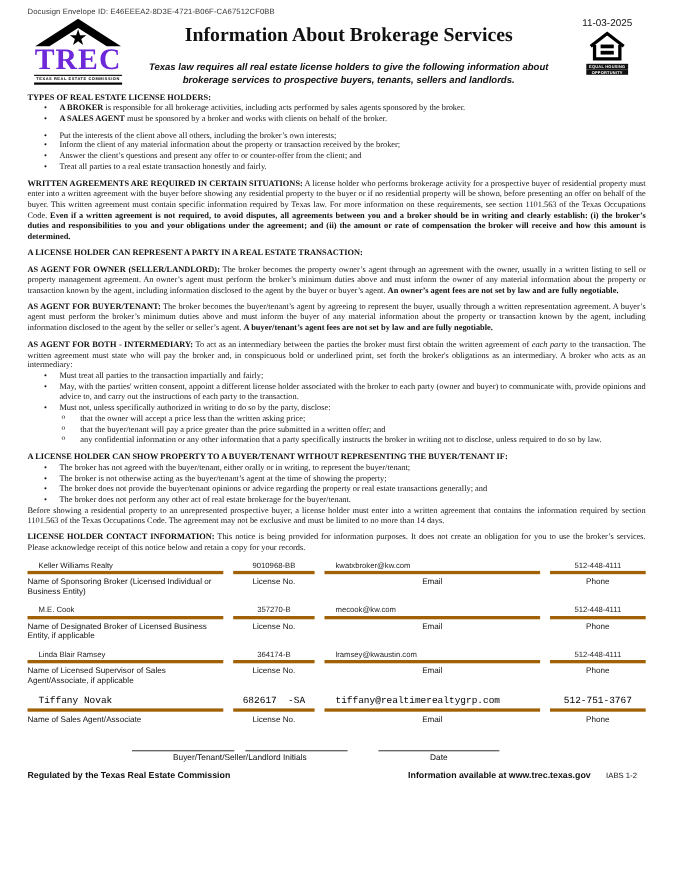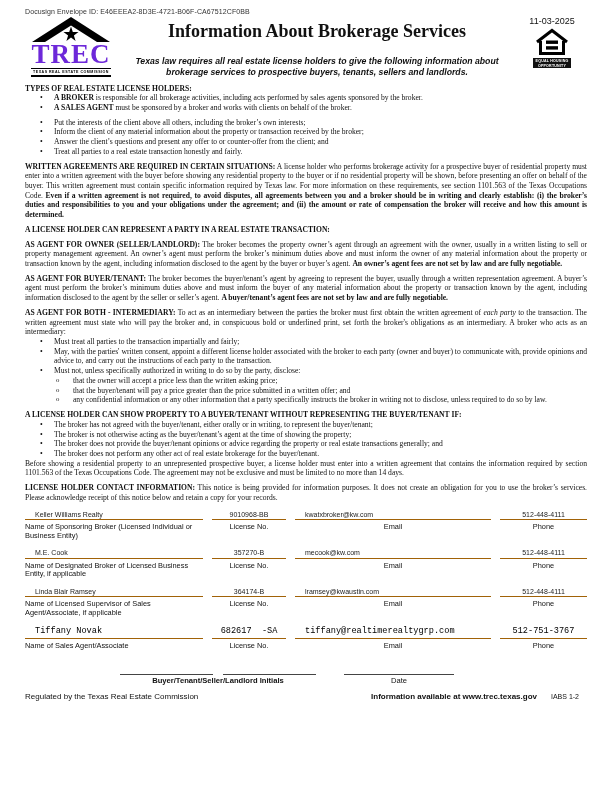--- a/index.html
+++ b/index.html
@@ -24,33 +24,33 @@
   .i { font-style:italic; }
   ul { list-style:none; }
   li { font-size:7.6px; line-height:1.28; text-align:justify; position:relative; }
   li.b1 { padding-left:29px; }
   li.b1::before { content:"\2022"; position:absolute; left:15px; }
   li.b2 { padding-left:48px; }
   li.b2::before { content:"o"; position:absolute; left:31px; font-size:6.8px; }
   .ctable { margin-top:8px; }
   .crow { display:grid; grid-template-columns:178px 74px 196px 1fr; column-gap:9px; margin-top:9px; }
   .crow.first { margin-top:4px; }
-  .val { font-size:7px; color:#222; border-bottom:1px solid #a16207; padding:0 0 1.5px 10px; min-height:9px; white-space:pre; overflow:hidden; }
+  .val { font-size:7px; color:#222; border-bottom:3px solid #a16207; padding:0 0 1.5px 10px; min-height:9px; white-space:pre; overflow:hidden; }
   .lic .val, .ph .val { text-align:center; padding-left:0; }
   .lab { font-size:7.4px; line-height:1.15; margin-top:3px; }
   .lic .lab, .em .lab, .ph .lab { text-align:center; }
   .typed .val { font-family:"Liberation Mono","DejaVu Sans Mono",monospace; font-size:8.6px; color:#000; padding-bottom:2px; }
   .ack { display:flex; margin-top:14px; padding-left:95px; }
-  .ack-initials { width:196px; text-align:center;font-weight:bold; }
+  .ack-initials { width:196px; text-align:center; }
   .ack-date { width:110px; text-align:center; margin-left:28px; }
   .ack-lines { display:flex; gap:10px; }
   .ack-line { flex:1; border-bottom:1px solid #444; height:10px; }
   .ack-lab { font-size:7.6px; margin-top:1px; }
   .footer { display:flex; align-items:baseline; margin-top:7px; }
-  .foot-left { font-weight:normal; font-size:8px; }
+  .foot-left { font-weight:bold; font-size:8px; }
   .foot-right { font-weight:bold; font-size:8px; margin-left:auto; }
   .foot-code { font-size:7px; margin-left:14px; width:36px; }
   svg { display:block; margin:0 auto; }
 </style>
 </head>
 <body>
 
 <div class="page">
 
   <div class="docusign">Docusign Envelope ID: E46EEEA2-8D3E-4721-B06F-CA67512CF0BB</div>

